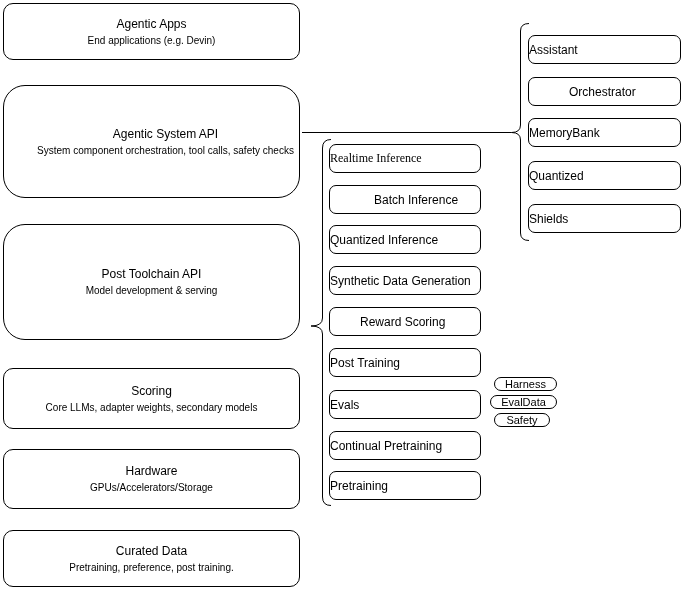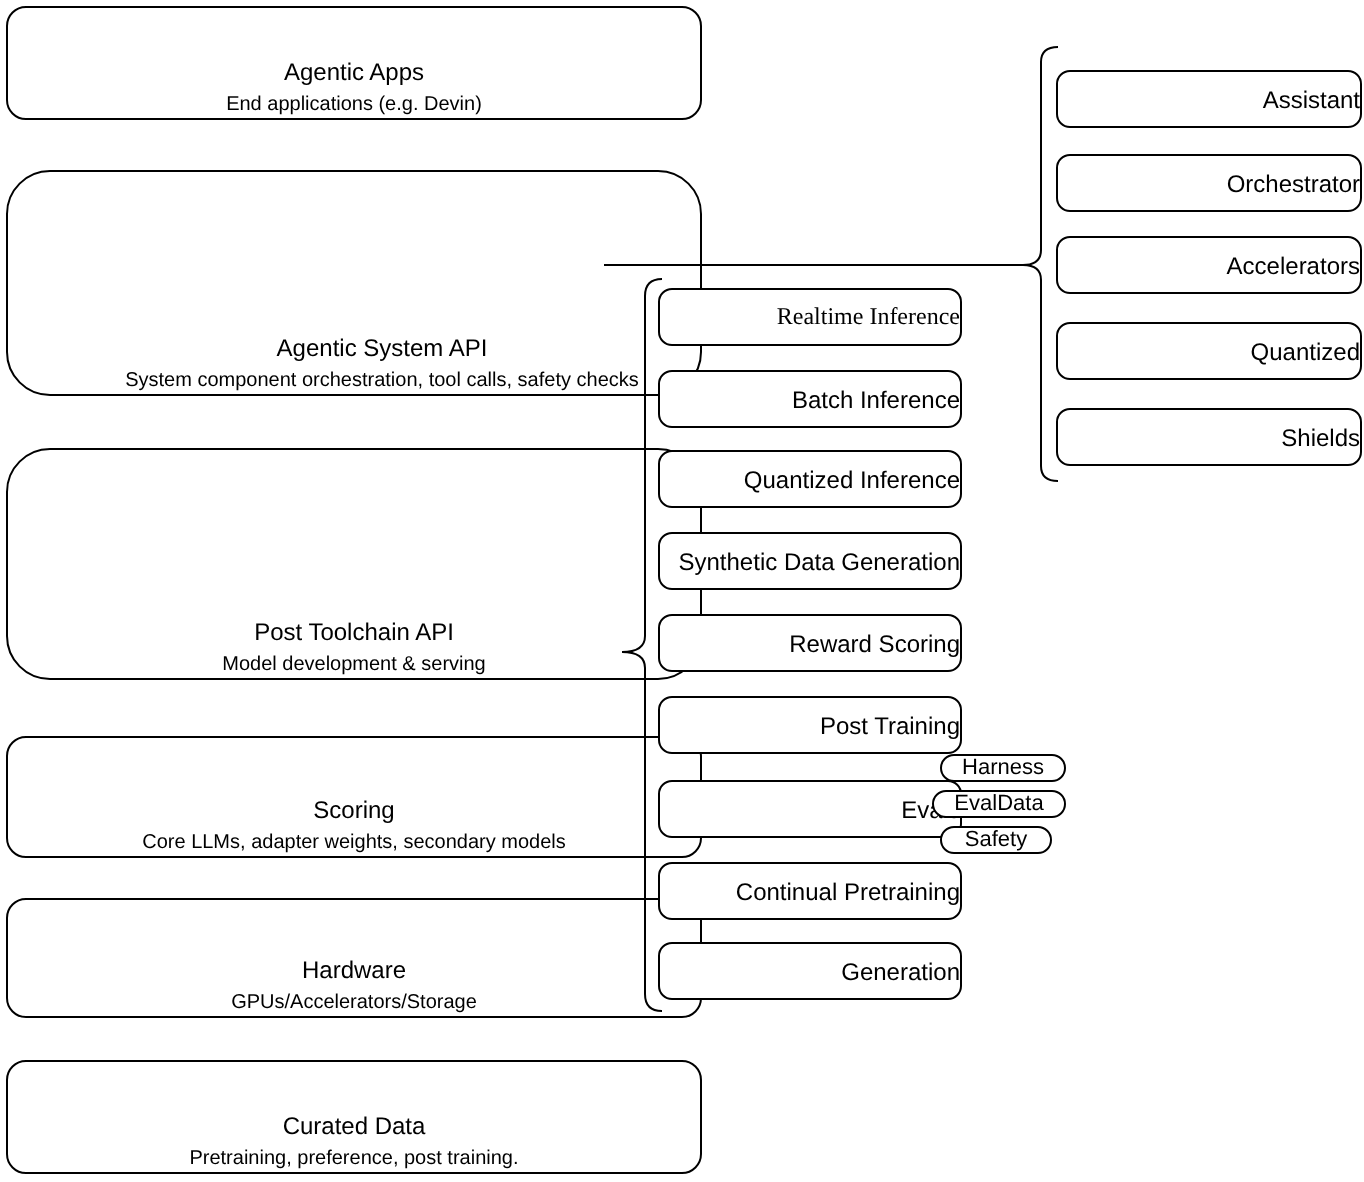--- a/index.html
+++ b/index.html
@@ -18,51 +18,52 @@
     background: #ffffff;
     border: 1px solid #000000;
     display: flex;
     flex-direction: column;
     align-items: center;
     justify-content: center;
     text-align: center;
   }
   .box .title { font-size: 12px; line-height: 14px; white-space: nowrap; }
   .box .subtitle { font-size: 10px; line-height: 12px; margin-top: 4px; white-space: nowrap; }
-  .left-col { left: 3px; width: 348px; justify-content: flex-end; }
+  .left-col { left: 3px; width: 297px; }
   .r10 { border-radius: 10px; }
   .r22 { border-radius: 22px; }
   .small-box {
     position: absolute;
     box-sizing: border-box;
     background: #ffffff;
     border: 1px solid #000000;
     border-radius: 7px;
     display: flex;
     align-items: center;
-    justify-content: flex-end;
+    justify-content: flex-start;
     text-align: center;
     font-size: 12px;
     white-space: nowrap;
   }
   .mid-col { left: 329px; width: 152px; height: 29px; }
   .right-col { left: 528px; width: 153px; height: 29px; }
   .badge {
     position: absolute;
     box-sizing: border-box;
     background: #ffffff;
     border: 1px solid #000000;
     border-radius: 8px;
     display: flex;
     align-items: center;
     justify-content: center;
     font-size: 11px;
     line-height: 11px;
     white-space: nowrap;
     z-index: 5;
+    margin-left: 24px;
   }
   svg.overlay {
     position: absolute;
     left: 0; top: 0;
     width: 682px; height: 591px;
     pointer-events: none;
     z-index: 2;
   }
 </style>
 </head>
@@ -118,41 +119,41 @@
   <div class="small-box mid-col" style="top:348px;">
     <span>Post Training</span>
   </div>
   <div class="small-box mid-col" style="top:390px;">
     <span>Evals</span>
   </div>
   <div class="small-box mid-col" style="top:431px;">
     <span>Continual Pretraining</span>
   </div>
   <div class="small-box mid-col" style="top:471px;">
-    <span>Generation</span>
+    <span>Pretraining</span>
   </div>
 
   <div class="badge" style="left:470px;top:377px;width:63px;height:14px;">
     <span>Harness</span>
   </div>
   <div class="badge" style="left:466px;top:395px;width:67px;height:14px;">
     <span>EvalData</span>
   </div>
   <div class="badge" style="left:470px;top:413px;width:56px;height:14px;">
     <span>Safety</span>
   </div>
 
   <div class="small-box right-col" style="top:35px;">
     <span>Assistant</span>
   </div>
   <div class="small-box right-col" style="top:77px;padding-left:40px;">
     <span>Orchestrator</span>
   </div>
   <div class="small-box right-col" style="top:118px;">
-    <span>Accelerators</span>
+    <span>MemoryBank</span>
   </div>
   <div class="small-box right-col" style="top:161px;">
     <span>Quantized</span>
   </div>
   <div class="small-box right-col" style="top:204px;">
     <span>Shields</span>
   </div>
 
   <svg class="overlay" viewBox="0 0 682 591">
 

